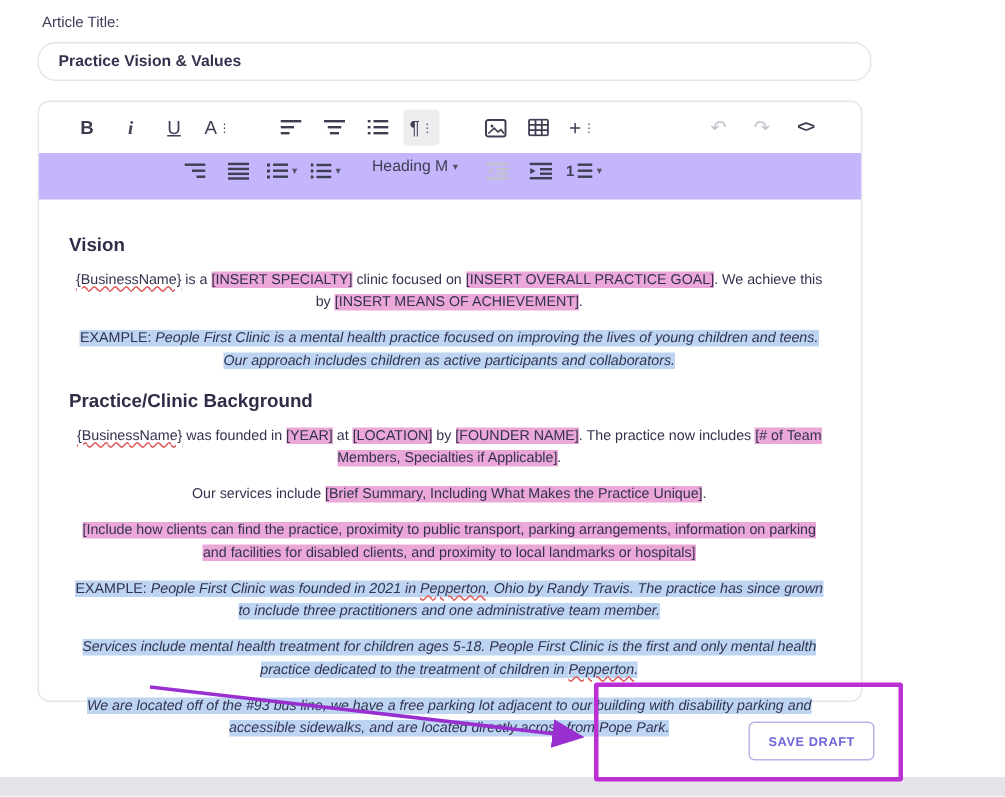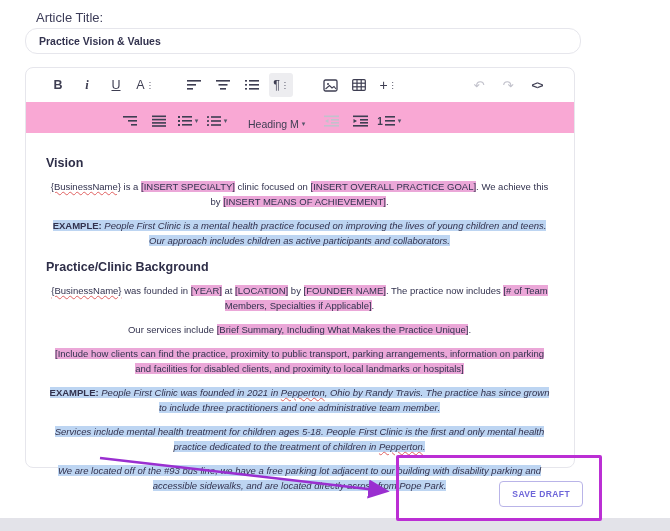--- a/index.html
+++ b/index.html
@@ -2,34 +2,34 @@
 <html><head>
 <meta charset="utf-8">
 <style>
   html,body{margin:0;padding:0;}
   body{
     width:670px;height:531px;position:relative;background:#ffffff;
     font-family:"Liberation Sans","DejaVu Sans",sans-serif;
     color:#32324e;overflow:hidden;
   }
   
-  .article-label{position:absolute;left:36px;top:10px;font-size:13px;color:#3c3c58;}
+  .article-label{position:absolute;left:28px;top:10px;font-size:10px;color:#3c3c58;}
   .title-input{
     position:absolute;left:25px;top:28px;width:541px;height:24px;
     border:1px solid #e6e6ec;border-radius:12px;background:#fff;
     font-family:inherit;font-size:10.5px;font-weight:bold;color:#33334f;
     padding:0 0 0 13px;outline:none;
   }
   
   .editor-card{
     position:absolute;left:25px;top:67px;width:550px;height:401px;
     border:1px solid #e6e6ec;border-radius:8px;background:#fff;box-sizing:border-box;
   }
   .tb-row1{height:34px;display:flex;align-items:center;padding:0 20px;}
-  .tb-row2{height:31px;display:flex;align-items:flex-end;background:#f9a8d4;padding-left:92px;}
+  .tb-row2{height:31px;display:flex;align-items:flex-start;background:#c4b5fd;padding-left:92px;}
   .tbtn{
     min-width:24px;height:24px;display:inline-flex;align-items:center;justify-content:center;
     color:#3e3e52;font-size:12.5px;border-radius:3px;cursor:pointer;margin-right:5px;
     user-select:none;position:relative;
   }
   .tbtn svg{display:block;}
   .tbtn .dots{font-size:8px;margin-left:1px;color:#3e3e52;letter-spacing:0;}
   .tb-b{font-weight:bold;}
   .tb-i{font-style:italic;font-family:"Liberation Serif","DejaVu Serif",serif;font-weight:bold;}
   .tb-u{text-decoration:underline;}
@@ -42,21 +42,21 @@
     display:inline-flex;align-items:center;font-size:10.5px;color:#3e3e52;
     padding:3px 6px;margin:0 8px;cursor:pointer;white-space:nowrap;
   }
   .code-btn{font-size:11px;font-weight:bold;letter-spacing:-1px;}
   
   .editor-content{padding:11px 17px 0 20px;font-size:9.5px;line-height:15px;}
   .editor-content h2{font-size:12.5px;line-height:14px;margin:12px 0 9px 0;color:#2e2e48;}
   .editor-content p{margin:0 4px 9px 0;text-align:center;}
   .m-pink{background:#eba7d8;}
   .m-blue{background:#bdd5f2;}
-  .m-bold{font-weight:bold;}
+  .m-bold{font-weight:normal;}
   .m-italic{font-style:italic;}
   .m-squiggle{
     text-decoration-line:underline;text-decoration-style:wavy;
     text-decoration-color:#e06060;text-decoration-thickness:1px;
   }
   
   .annotation-rect{
     position:absolute;left:396px;top:455px;width:200px;height:60px;
     border:3px solid #bb2fd4;border-radius:2px;background:transparent;z-index:5;
   }

